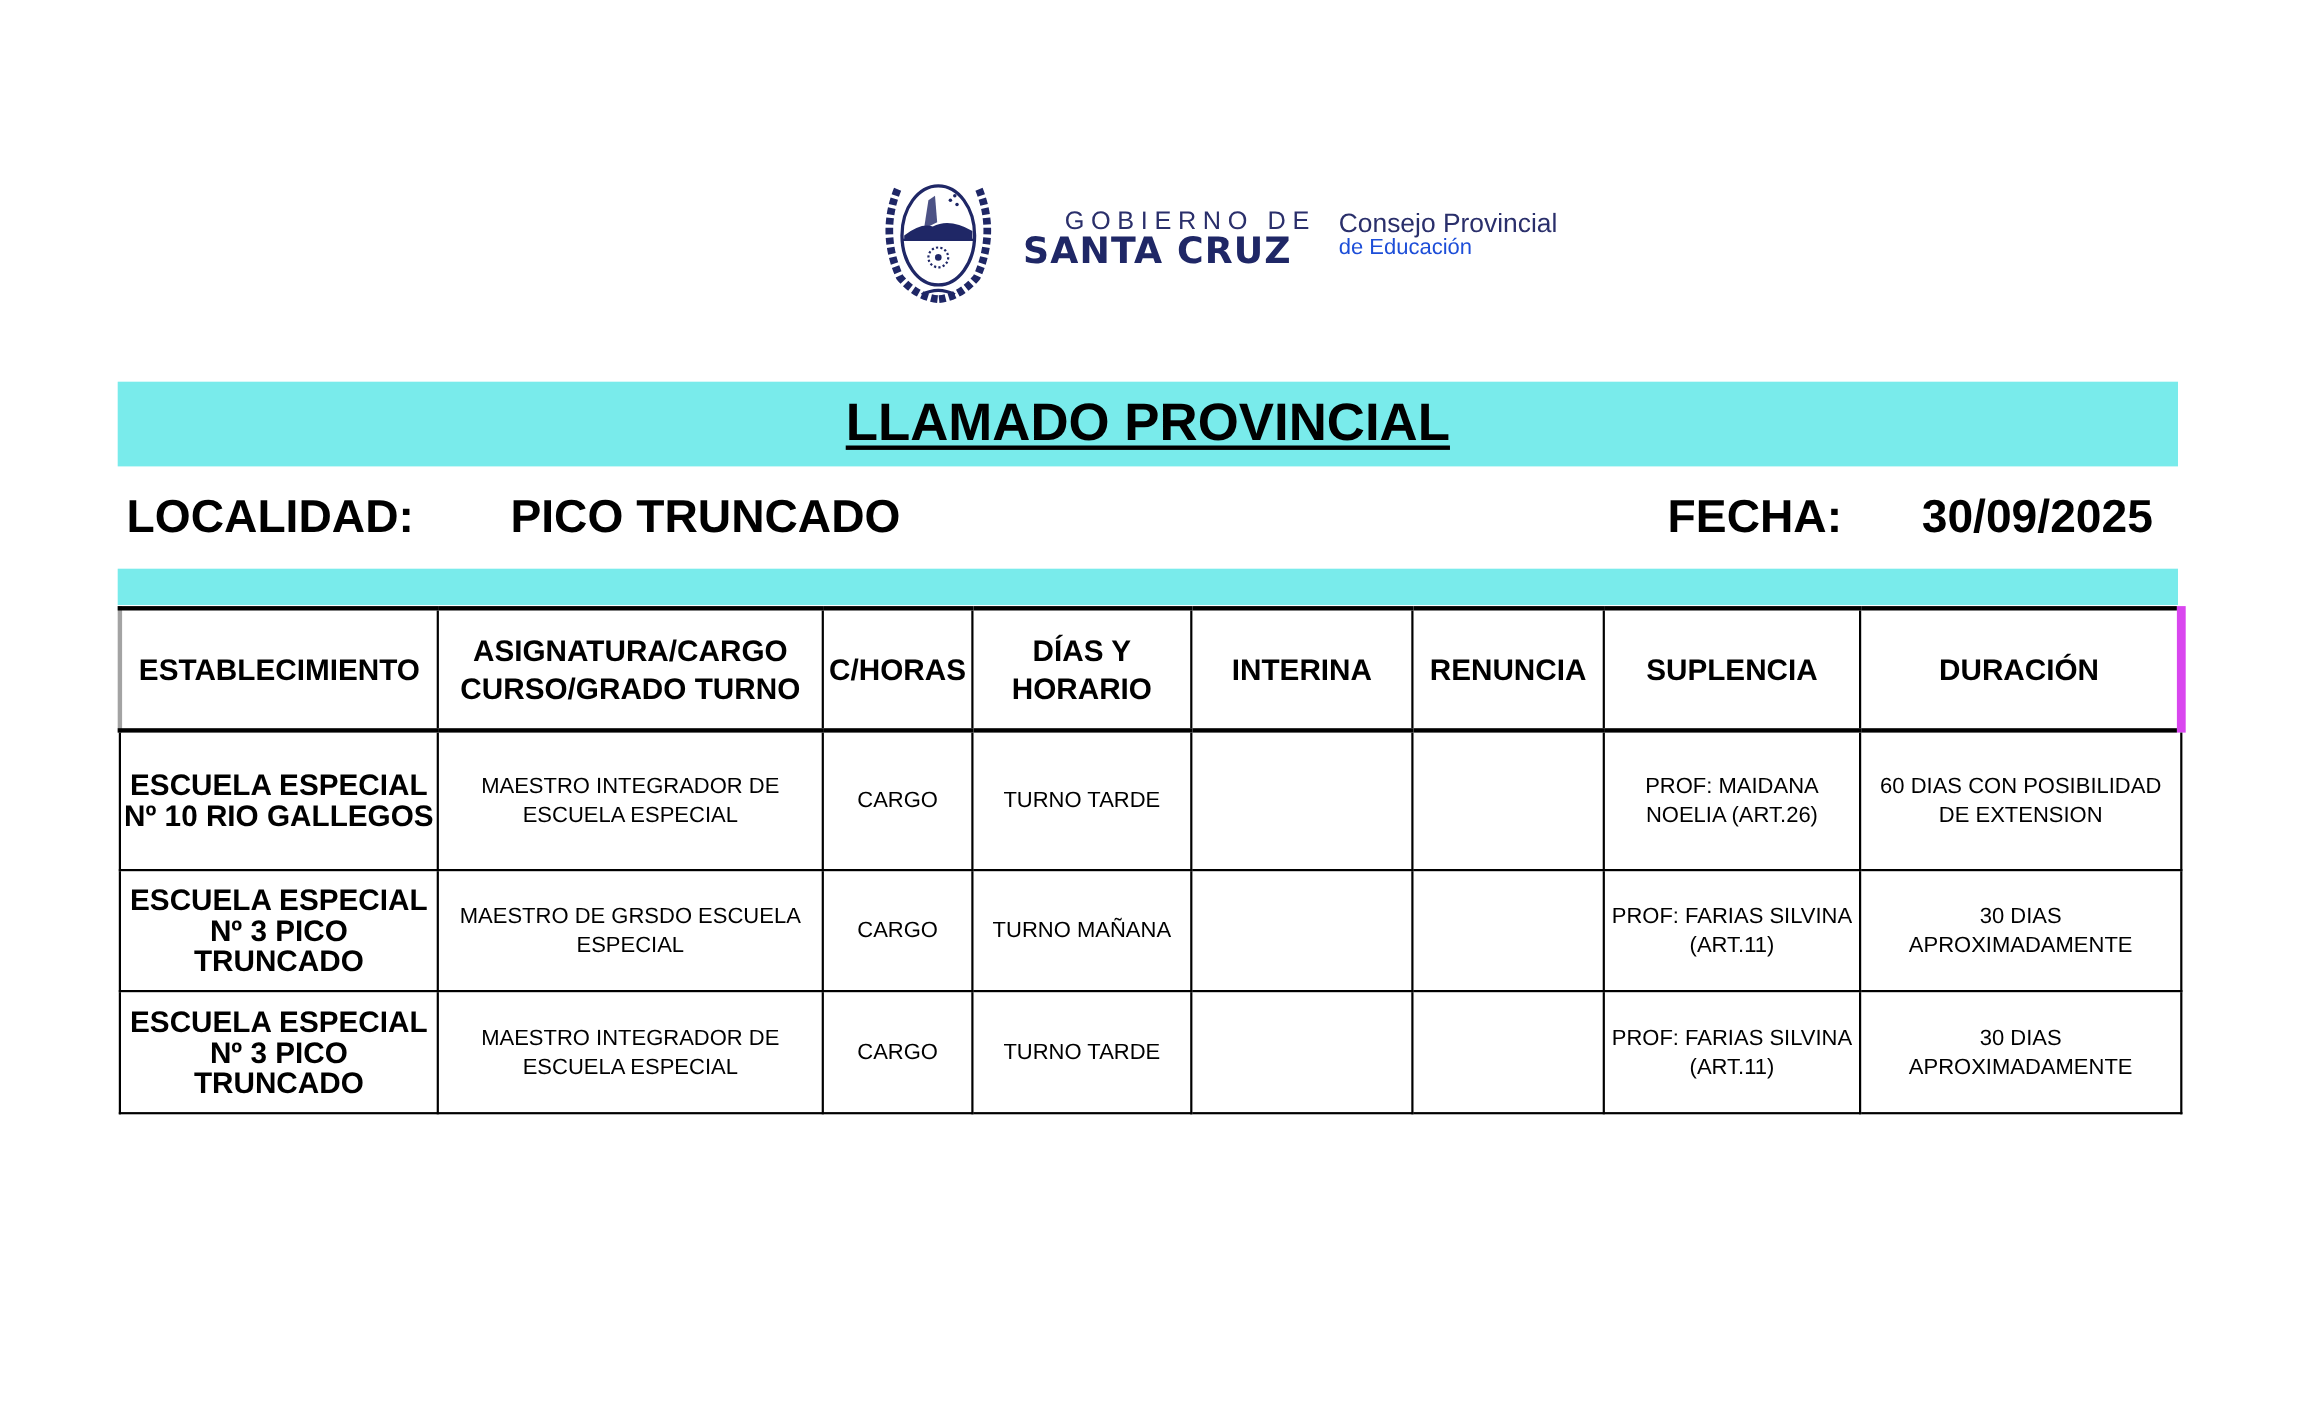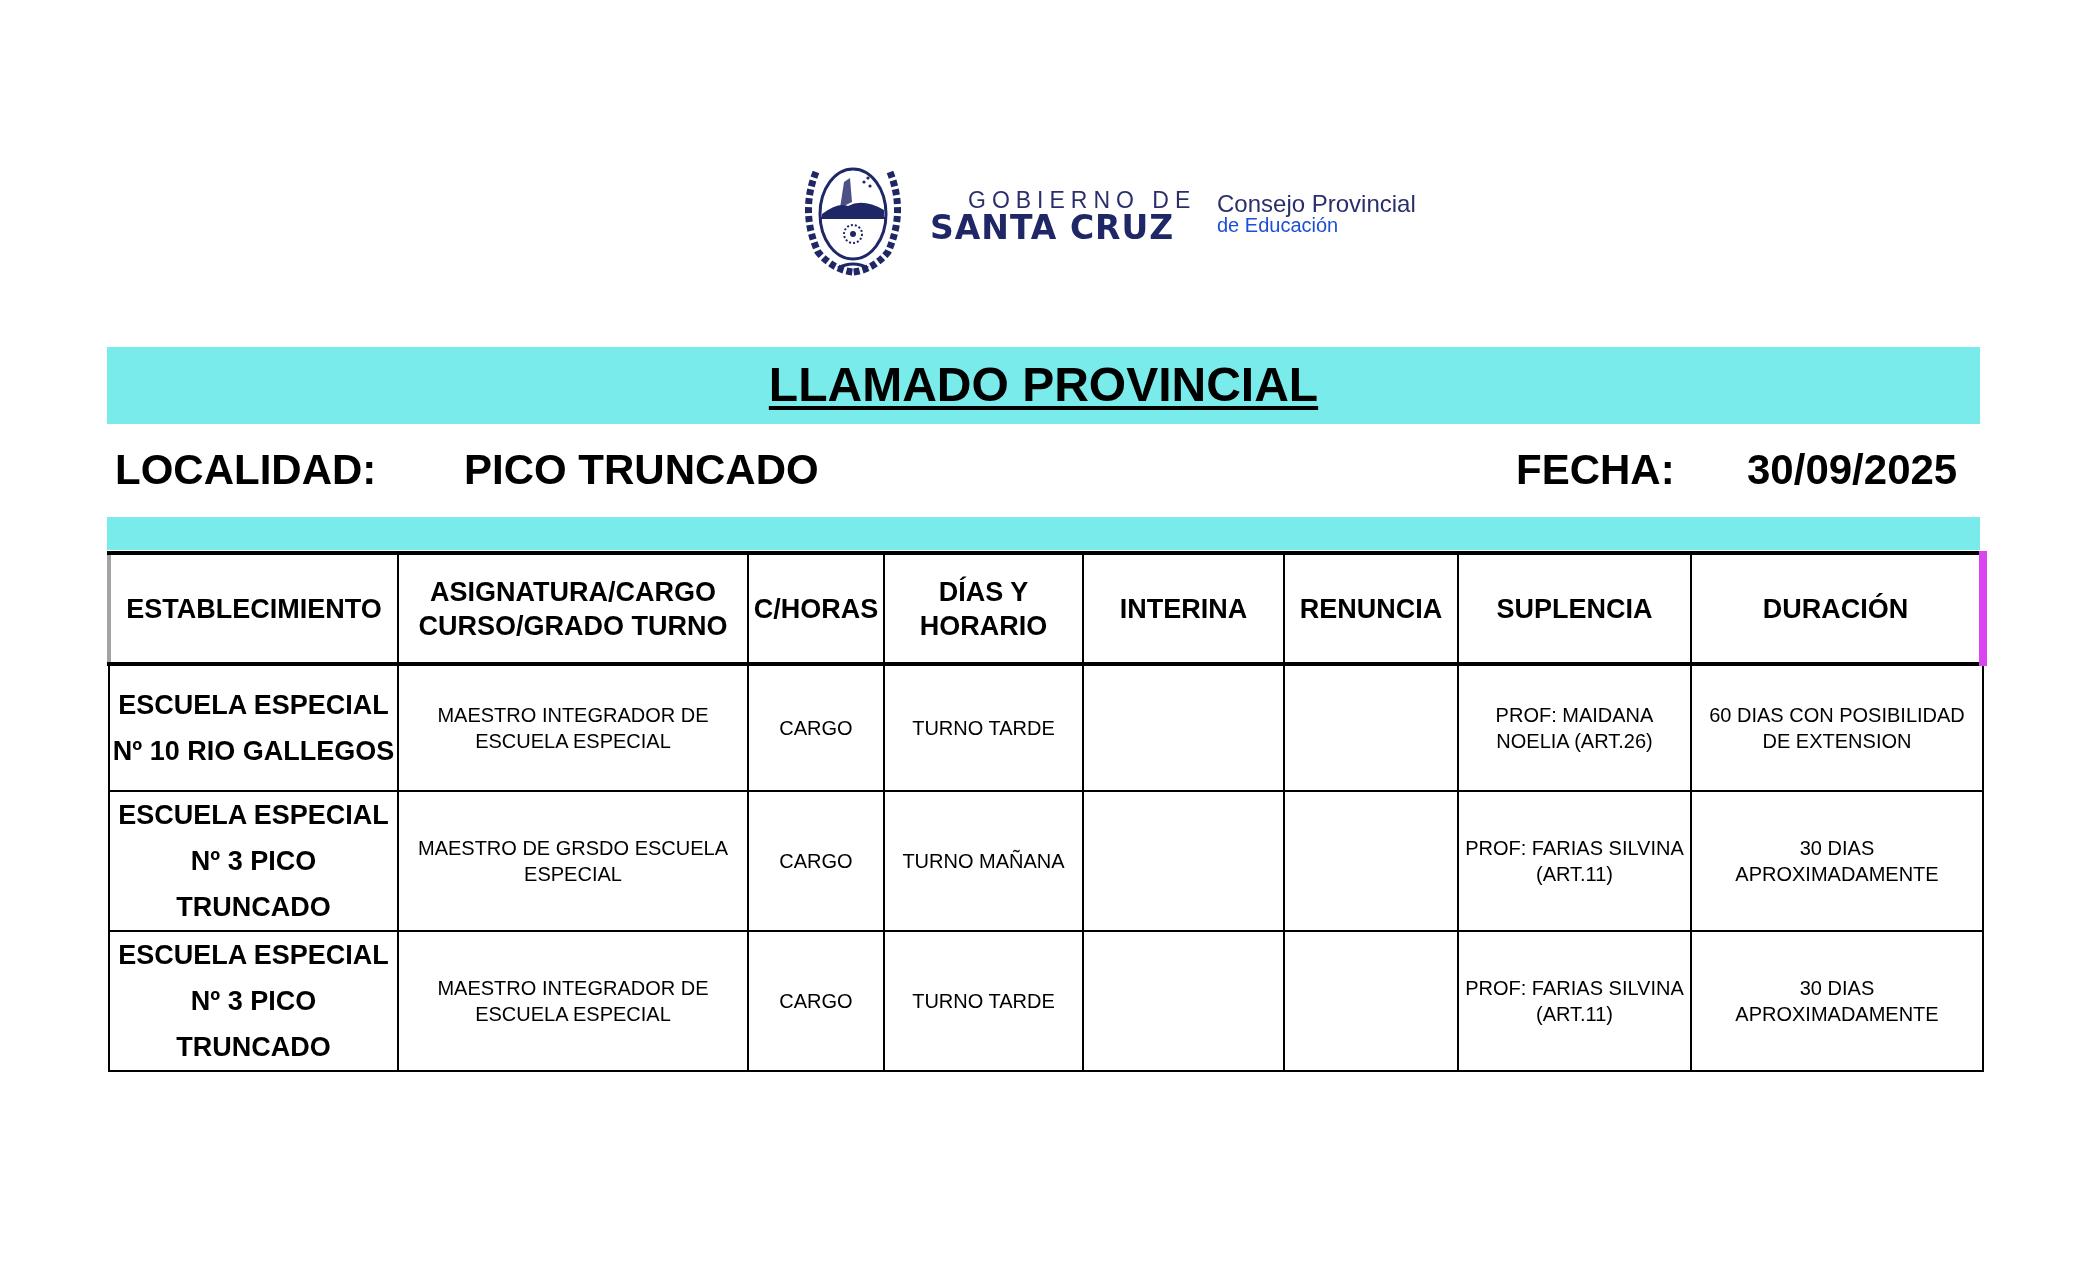--- a/index.html
+++ b/index.html
@@ -16,21 +16,21 @@
   .title { left:107px; width:1873px; top:357px; text-align:center; font-size:48px; font-weight:700; }
   .title span { text-decoration:underline; text-decoration-thickness:4px; text-underline-offset:5px; }
   .meta { top:446px; font-size:42px; font-weight:700; }
   table.grid { position:absolute; left:107px; top:551px; width:1874px; border-collapse:collapse; table-layout:fixed; }
   table.grid th, table.grid td { border:2px solid #000; text-align:center; vertical-align:middle; padding:0 4px; }
   table.grid thead tr { height:111px; }
   table.grid thead th { font-size:27px; font-weight:700; line-height:34px; border-top:4px solid #000; border-bottom:4px solid #000; }
   table.grid thead th:first-child { border-left:4px solid #a3a3a3; }
   table.grid thead th:last-child { border-right:8px solid #d946ef; }
   table.grid td { font-size:20px; line-height:26px; }
-  table.grid td.est { font-size:27px; font-weight:700; line-height:46px; padding:0 2px; }
+  table.grid td.est { font-size:27px; font-weight:700; line-height:28px; padding:0 2px; }
   .r1 { height:127px; } .r2 { height:110px; } .r3 { height:111px; } .r4 { height:111px; }
 </style>
 </head>
 <body>
 
 <div class="abs logo-emblem">
   <svg width="110" height="125" viewBox="0 0 110 125">
     <g fill="none" stroke="#1f2766">
       <path d="M18 20 Q2 60 20 100 Q35 118 55 120" stroke-width="7" stroke-dasharray="6 3"></path>
       <path d="M92 20 Q108 60 90 100 Q75 118 55 120" stroke-width="7" stroke-dasharray="6 3"></path>

